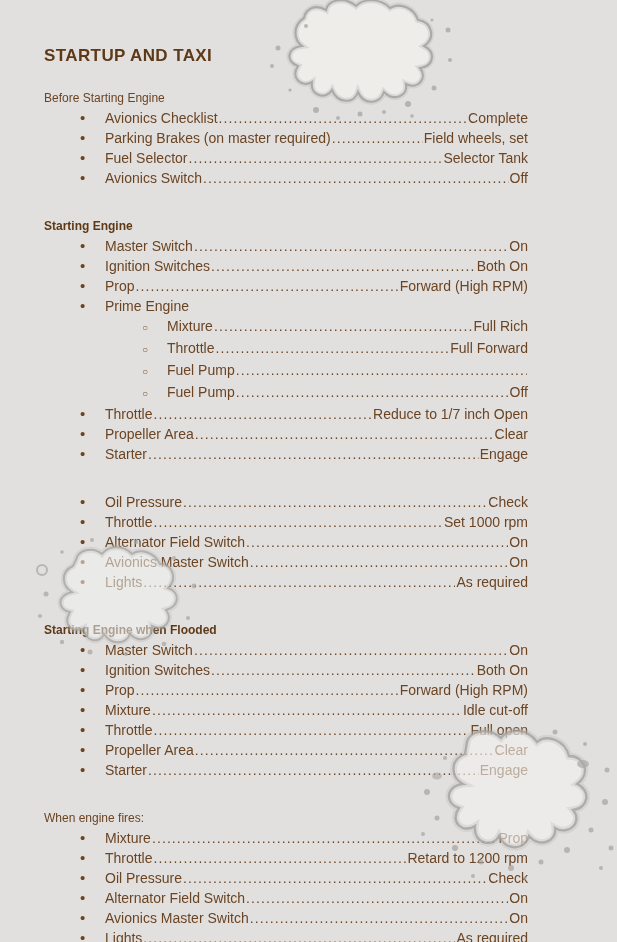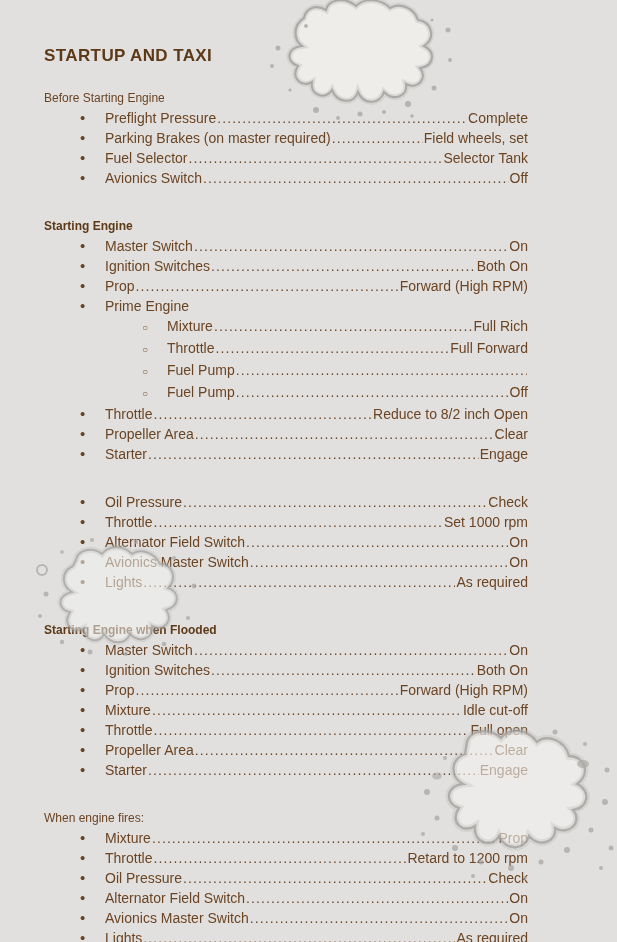--- a/index.html
+++ b/index.html
@@ -90,21 +90,21 @@
 
 <div class="page">
 
   <div class="content">
     <div class="doc-title">STARTUP AND TAXI</div>
     <div>
         <div class="section">
           <div class="heading">Before Starting Engine</div>
           <div class="row l1">
             <span class="bullet">•</span>
-            <span class="label">Preflight Pressure</span>
+            <span class="label">Avionics Checklist</span>
             <span class="dots">................................................................................................................................................................</span>
             <span class="value">Complete</span>
           </div>
           <div class="row l1">
             <span class="bullet">•</span>
             <span class="label">Parking Brakes (on master required)</span>
             <span class="dots">................................................................................................................................................................</span>
             <span class="value">Field wheels, set</span>
           </div>
           <div class="row l1">
@@ -164,21 +164,21 @@
           <div class="row l2">
             <span class="bullet open">○</span>
             <span class="label">Fuel Pump</span>
             <span class="dots">................................................................................................................................................................</span>
             <span class="value">Off</span>
           </div>
           <div class="row l1">
             <span class="bullet">•</span>
             <span class="label">Throttle</span>
             <span class="dots">................................................................................................................................................................</span>
-            <span class="value">Reduce to 8/2 inch Open</span>
+            <span class="value">Reduce to 1/7 inch Open</span>
           </div>
           <div class="row l1">
             <span class="bullet">•</span>
             <span class="label">Propeller Area</span>
             <span class="dots">................................................................................................................................................................</span>
             <span class="value">Clear</span>
           </div>
           <div class="row l1">
             <span class="bullet">•</span>
             <span class="label">Starter</span>

